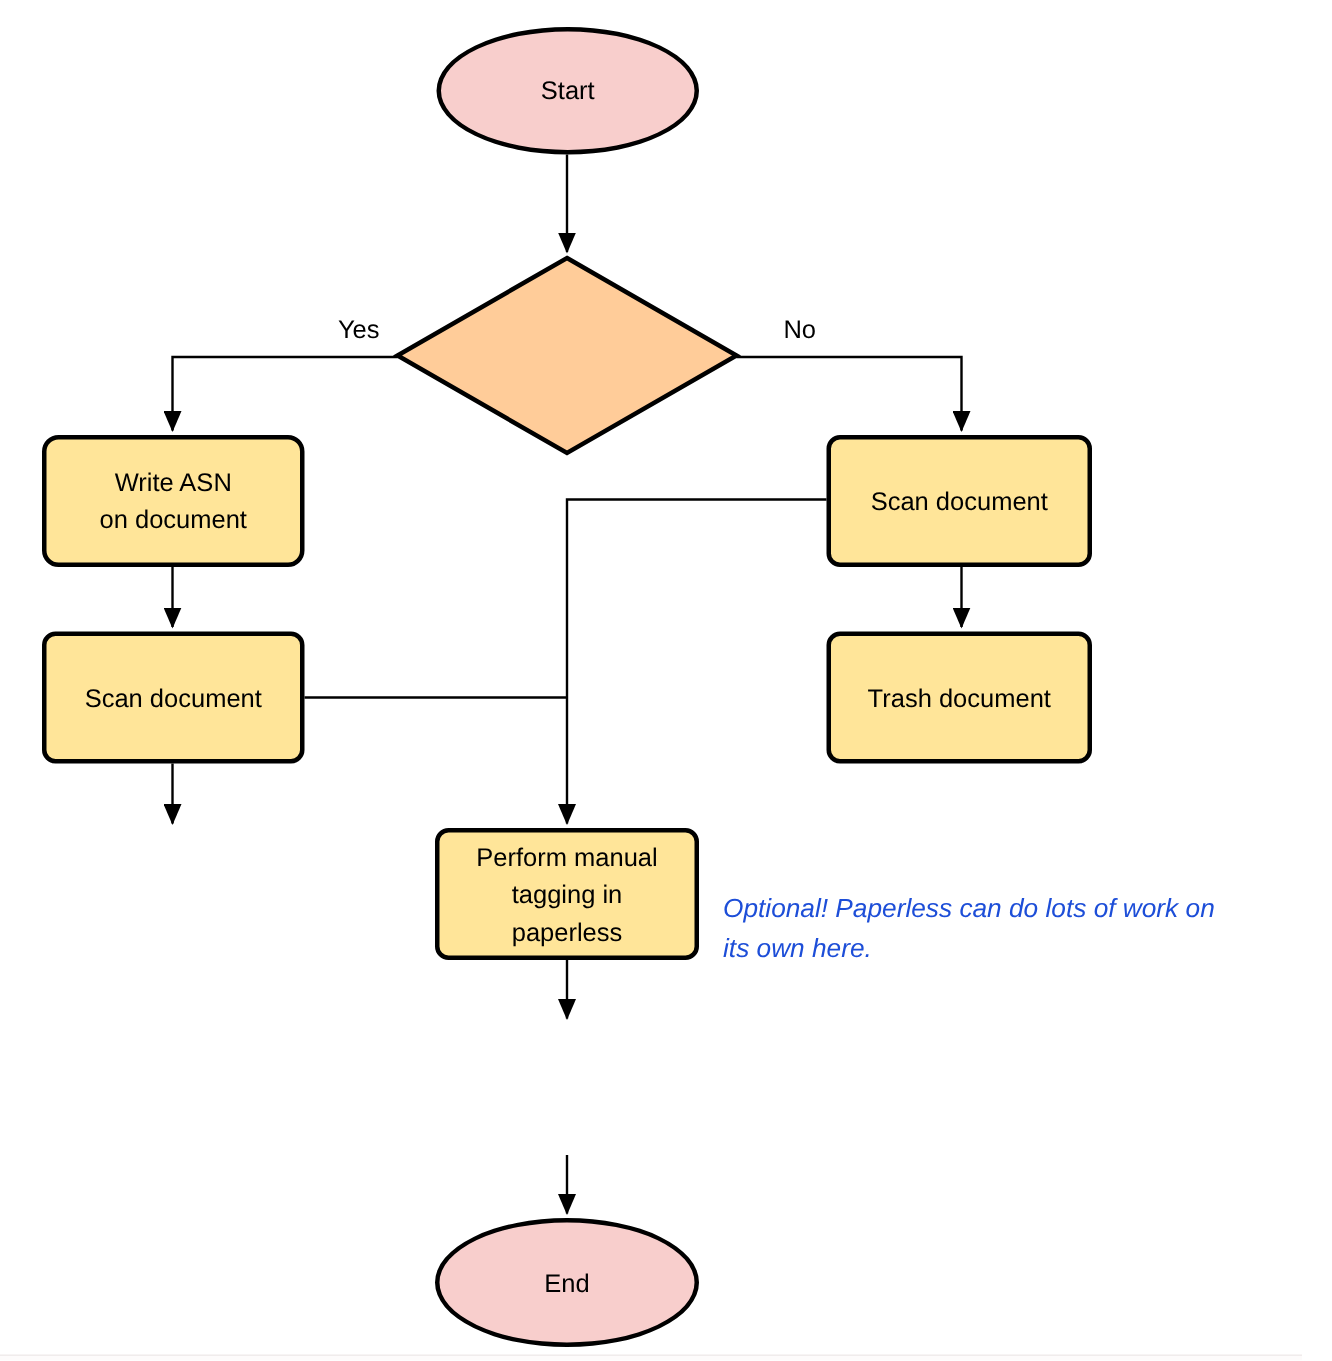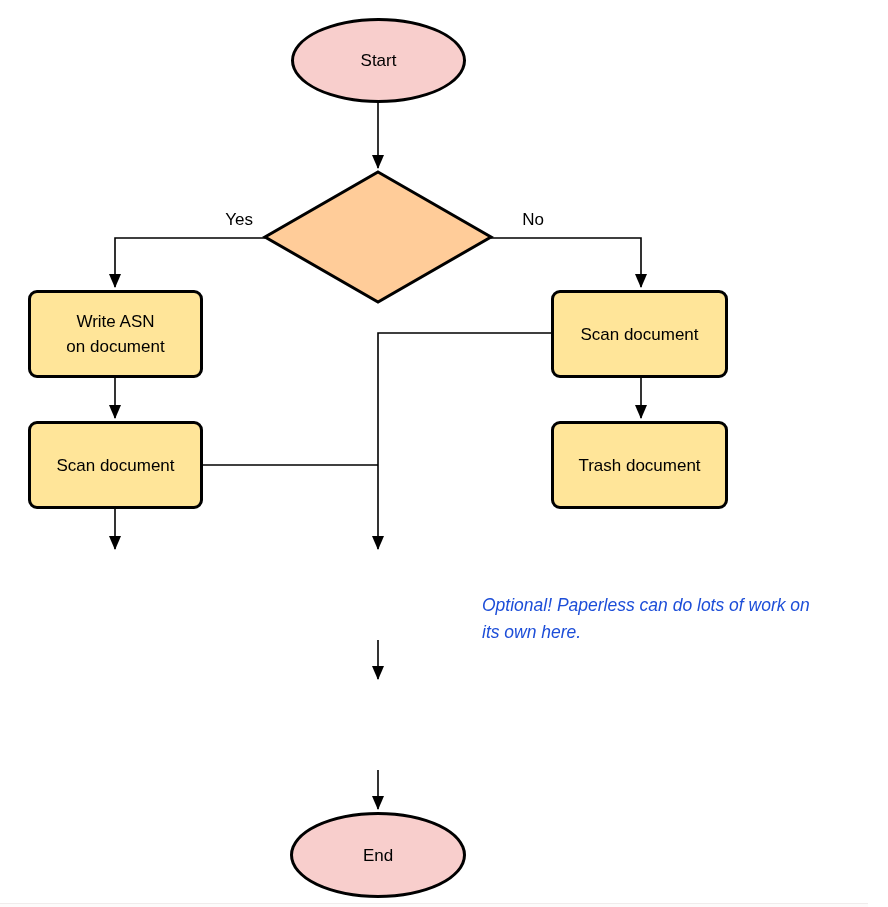--- a/index.html
+++ b/index.html
@@ -105,30 +105,33 @@
     <polygon class="decision-shape" points="378,172 491,237 378,302 265,237" fill="#ffcc99"></polygon>
   </svg>
 
   <div class="node terminator" style="left: 291px; top: 18px; width: 175px; height: 85px; background-color: rgb(248, 206, 204);">Start</div>
 
 
   <div class="edge-label" style="left:205px; top:210px;">Yes</div>
 
   <div class="edge-label" style="left:496px; top:210px;">No</div>
 
-  <div class="node process" style="left: 28px; top: 290px; width: 175px; height: 88px; background-color: rgb(255, 229, 153);">Write ASN
+  <div class="node process" style="left: 28px; top: 290px; width: 175px; height: 88px; background-color: rgb(255, 229, 153); border-radius: 11px;">Write ASN
 on document</div>
 
   <div class="node process" style="left: 28px; top: 421px; width: 175px; height: 88px; background-color: rgb(255, 229, 153);">Scan document</div>
 
 
   <div class="node process" style="left: 551px; top: 290px; width: 177px; height: 88px; background-color: rgb(255, 229, 153);">Scan document</div>
 
   <div class="node process" style="left: 551px; top: 421px; width: 177px; height: 88px; background-color: rgb(255, 229, 153);">Trash document</div>
 
+  <div class="node process" style="left: 290px; top: 552px; width: 176px; height: 88px; background-color: rgb(255, 229, 153);">Perform manual
+tagging in
+paperless</div>
 
 
   <div class="node terminator" style="left: 290px; top: 812px; width: 176px; height: 86px; background-color: rgb(248, 206, 204);">End</div>
 
   <div class="annotation" style="color: #1d4ed8;">Optional! Paperless can do lots of work on
 its own here.</div>
 
   <div class="page-bottom-edge"></div>
 
 </div>

